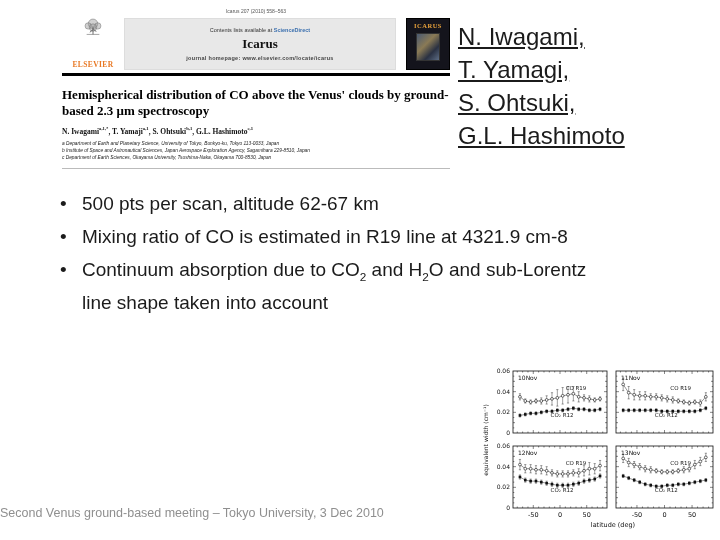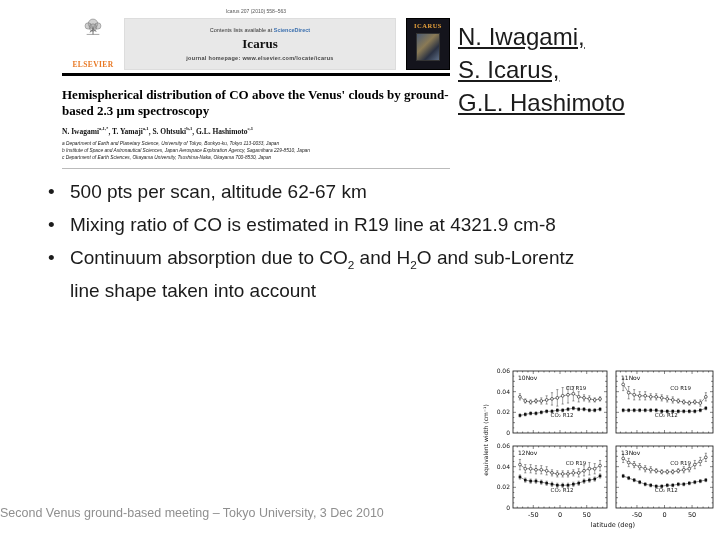--- a/index.html
+++ b/index.html
@@ -31,21 +31,21 @@
   .paper-authors{font-family:"Liberation Serif",serif;font-weight:bold;font-size:7.5px;margin-top:8px;color:#111;}
   .paper-authors sup{font-size:62%;}
   .affiliations{margin-top:5px;}
   .affiliation{font-size:4.8px;font-style:italic;color:#222;line-height:1.45;}
   .thin-rule{height:1px;background:#bbb;margin-top:6px;}
 
   
   .authors-big{position:absolute;left:458px;top:20px;font-size:24px;line-height:33px;color:#1b1b1b;text-decoration:underline;}
 
   
-  .bullets{position:absolute;left:44px;top:179px;width:538px;margin:0;padding:0;list-style:none;
+  .bullets{position:absolute;left:44px;top:179px;width:538px;margin:12px;padding:0;list-style:none;
            font-size:19px;line-height:26px;color:#1b1b1b;}
   .bullets li{position:relative;padding-left:26px;margin-bottom:7px;}
   .bullets li::before{content:'\2022';position:absolute;left:4px;}
   .bullets sub{font-size:62%;}
   .bullets sup{font-size:62%;}
 
   
   .footer{position:absolute;left:0;right:0;top:506px;font-size:12.5px;
           color:var(--footer-gray);}
 
@@ -93,21 +93,22 @@
     <div class="affiliations">
       <div class="affiliation">a Department of Earth and Planetary Science, University of Tokyo, Bunkyo-ku, Tokyo 113-0033, Japan</div>
       <div class="affiliation">b Institute of Space and Astronautical Sciences, Japan Aerospace Exploration Agency, Sagamihara 229-8510, Japan</div>
       <div class="affiliation">c Department of Earth Sciences, Okayama University, Tsushima-Naka, Okayama 700-8530, Japan</div>
     </div>
     <div class="thin-rule"></div>
   </div>
 
   <div class="authors-big">
     <div>N. Iwagami,</div>
-    <div>S. Icarus,</div>
+    <div>T. Yamagi,</div>
+    <div>S. Ohtsuki,</div>
     <div>G.L. Hashimoto</div>
   </div>
 
   <ul class="bullets" id="bullets">
       <li><span>500 pts per scan, altitude 62-67 km</span></li>
       <li><span>Mixing ratio of CO is estimated in R19 line at 4321.9 cm-8</span></li>
       <li><span>Continuum absorption due to CO</span><sub>2</sub><span> and H</span><sub>2</sub><span>O and sub-Lorentz line shape taken into account</span></li>
     </ul>
 
   <div class="footer">Second Venus ground-based meeting – Tokyo University, 3 Dec 2010</div>

